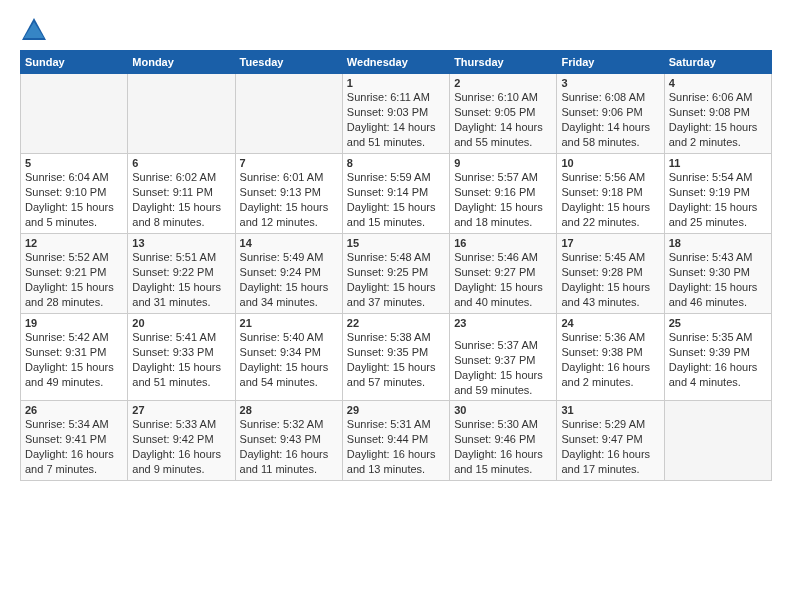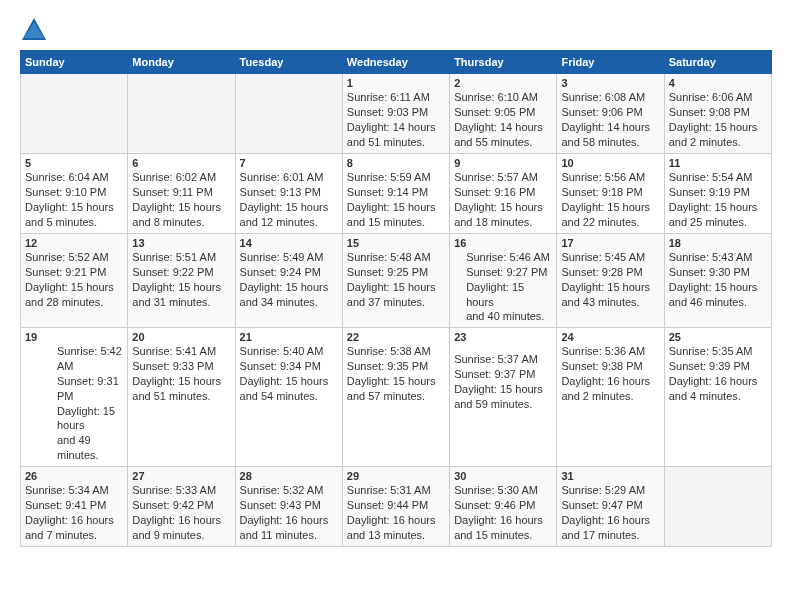--- a/index.html
+++ b/index.html
@@ -238,21 +238,21 @@
           </td>
           <td>
             <span class="day-number">15</span>
             <div class="cell-content" style="white-space: pre-line;">Sunrise: 5:48 AM
 Sunset: 9:25 PM
 Daylight: 15 hours
 and 37 minutes.</div>
           </td>
           <td>
             <span class="day-number">16</span>
-            <div class="cell-content" style="white-space: pre-line; margin-left: 12px;">Sunrise: 5:46 AM
+            <div class="cell-content" style="white-space: pre-line;">Sunrise: 5:46 AM
 Sunset: 9:27 PM
 Daylight: 15 hours
 and 40 minutes.</div>
           </td>
           <td>
             <span class="day-number">17</span>
             <div class="cell-content" style="white-space: pre-line;">Sunrise: 5:45 AM
 Sunset: 9:28 PM
 Daylight: 15 hours
 and 43 minutes.</div>
@@ -261,21 +261,21 @@
             <span class="day-number">18</span>
             <div class="cell-content" style="white-space: pre-line;">Sunrise: 5:43 AM
 Sunset: 9:30 PM
 Daylight: 15 hours
 and 46 minutes.</div>
           </td>
         </tr>
         <tr>
           <td>
             <span class="day-number">19</span>
-            <div class="cell-content" style="white-space: pre-line; margin-left: 32px;">Sunrise: 5:42 AM
+            <div class="cell-content" style="white-space: pre-line;">Sunrise: 5:42 AM
 Sunset: 9:31 PM
 Daylight: 15 hours
 and 49 minutes.</div>
           </td>
           <td>
             <span class="day-number">20</span>
             <div class="cell-content" style="white-space: pre-line;">Sunrise: 5:41 AM
 Sunset: 9:33 PM
 Daylight: 15 hours
 and 51 minutes.</div>

